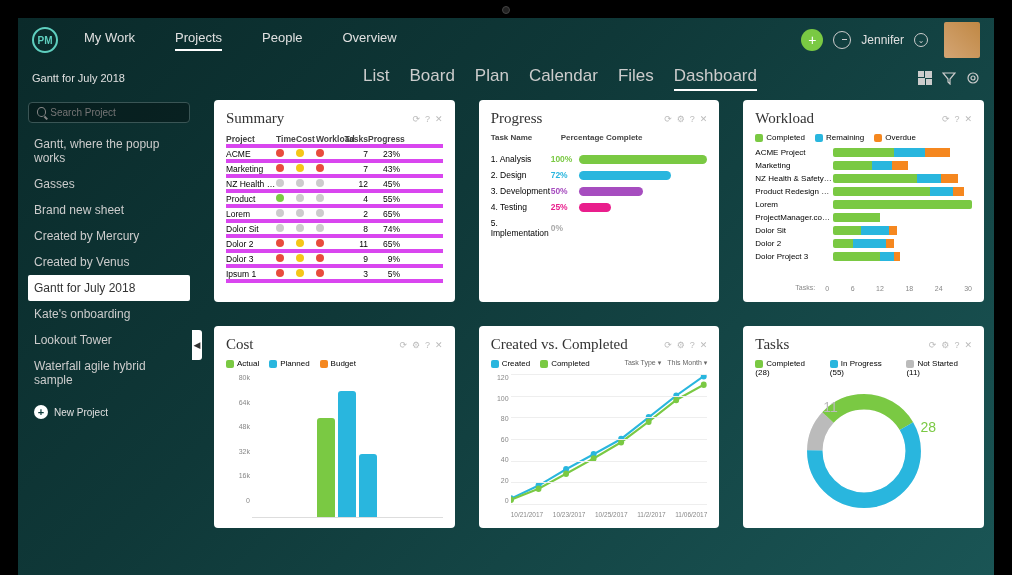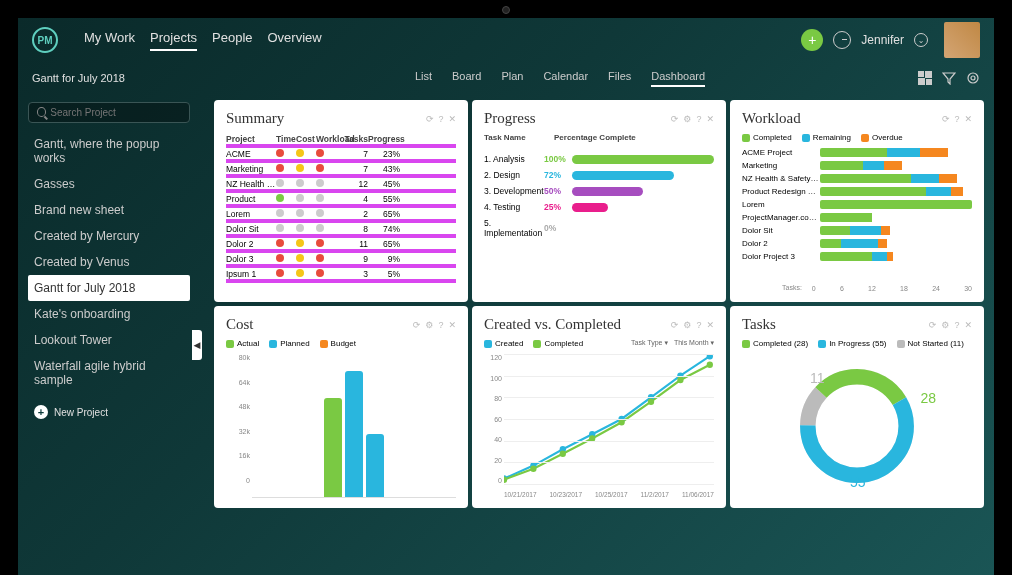--- a/index.html
+++ b/index.html
@@ -2,51 +2,51 @@
 <html><head>
 <meta charset="utf-8">
 <style>
 * { margin: 0; padding: 0; box-sizing: border-box; font-family: -apple-system, BlinkMacSystemFont, "Segoe UI", Arial, sans-serif; }
 body { background: #000; width: 1012px; height: 575px; overflow: hidden; position: relative; }
 .device-frame { position: absolute; top: 0; left: 0; right: 0; bottom: 0; background: #000; border-radius: 12px; padding: 18px 18px 0 18px; }
 .camera { width: 8px; height: 8px; background: #222; border-radius: 50%; position: absolute; top: 6px; left: 50%; transform: translateX(-50%); border: 1px solid #444; }
 .screen { width: 100%; height: 100%; background: linear-gradient(135deg, #0a2a2a 0%, #0f3838 40%, #1a5555 100%); display: flex; flex-direction: column; overflow: hidden; }
 .topbar { display: flex; align-items: center; padding: 8px 14px; height: 44px; }
 .logo { width: 26px; height: 26px; border: 2px solid #5fcfbf; border-radius: 50%; display: flex; align-items: center; justify-content: center; color: #5fcfbf; font-size: 10px; font-weight: bold; margin-right: 26px; }
-.topnav { display: flex; gap: 15px; flex: 1; }
+.topnav { display: flex; gap: 40px; flex: 1; }
 .topnav-item { color: #e0e0e0; font-size: 13px; cursor: pointer; padding-bottom: 4px; }
 .topnav-item.active { border-bottom: 2px solid #fff; }
 .top-right { display: flex; align-items: center; gap: 10px; }
 .add-btn { width: 22px; height: 22px; background: #7ac943; border-radius: 50%; display: flex; align-items: center; justify-content: center; color: #fff; font-size: 14px; cursor: pointer; }
 .clock-icon { width: 18px; height: 18px; border: 1.5px solid #ccc; border-radius: 50%; position: relative; }
 .clock-icon:after { content: ''; position: absolute; width: 5px; height: 1px; background: #ccc; top: 7px; left: 8px; }
 .user-name { color: #e0e0e0; font-size: 12px; }
 .chev { width: 14px; height: 14px; border: 1px solid #ccc; border-radius: 50%; display: flex; align-items: center; justify-content: center; font-size: 8px; color: #ccc; }
 .avatar { width: 36px; height: 36px; background: linear-gradient(45deg, #d4a574, #c08844); border-radius: 2px; margin-left: 6px; }
 .submenu { display: flex; align-items: center; padding: 0 14px; height: 32px; }
 .proj-title { color: #e0e0e0; font-size: 11px; width: 170px; }
 .view-tabs { display: flex; gap: 20px; flex: 1; justify-content: center; }
-.view-tab { color: #ccc; font-size: 11px; cursor: pointer; padding-bottom: 3px; }
+.view-tab { color: #ccc; font-size: 17px; cursor: pointer; padding-bottom: 3px; }
 .view-tab.active { border-bottom: 2px solid #fff; }
 .view-icons { display: flex; gap: 10px; }
 .grid-icon, .filter-icon, .settings-icon { width: 14px; height: 14px; cursor: pointer; }
 .grid-icon { background: conic-gradient(#ccc 0 25%, transparent 25% 50%, #ccc 50% 75%, transparent 75%); }
 .main { display: flex; flex: 1; overflow: hidden; }
 .sidebar { width: 182px; padding: 8px 10px; display: flex; flex-direction: column; gap: 2px; }
 .search-box { display: flex; background: rgba(0,0,0,0.3); border: 1px solid #3a5555; border-radius: 4px; padding: 4px 8px; margin-bottom: 6px; }
 .search-box input { background: transparent; border: none; color: #888; font-size: 10px; width: 100%; outline: none; }
 .mag { width: 10px; height: 10px; border: 1.5px solid #888; border-radius: 50%; position: relative; margin-right: 4px; }
 .mag:after { content: ''; position: absolute; width: 4px; height: 1.5px; background: #888; bottom: -2px; right: -3px; transform: rotate(45deg); }
 .sidebar-item { color: #ccc; font-size: 12px; padding: 6px 6px; cursor: pointer; border-radius: 2px; }
 .sidebar-item.active { background: #fff; color: #333; }
 .new-proj { display: flex; align-items: center; gap: 6px; color: #e0e0e0; font-size: 10px; padding: 6px; margin-top: 4px; cursor: pointer; }
 .plus-circle { width: 14px; height: 14px; background: #fff; border-radius: 50%; display: flex; align-items: center; justify-content: center; color: #0a3838; font-size: 11px; font-weight: bold; }
 .collapse-handle { position: absolute; left: 192px; top: 330px; width: 10px; height: 30px; background: #fff; border-radius: 0 3px 3px 0; display: flex; align-items: center; justify-content: center; font-size: 9px; color: #333; cursor: pointer; }
 .content { flex: 1; padding: 6px 10px 6px 14px; overflow: hidden; }
-.grid { display: grid; grid-template-columns: repeat(3, 1fr); grid-template-rows: 202px 202px; gap: 4px; height: 100%; }
+.grid { display: grid; grid-template-columns: repeat(3, 1fr); grid-template-rows: 202px 202px; gap: 24px; height: 100%; }
 .card { background: #fff; border-radius: 4px; padding: 10px 12px; display: flex; flex-direction: column; overflow: hidden; position: relative; }
 .card-header { display: flex; align-items: center; margin-bottom: 6px; }
 .card-title { font-family: Georgia, serif; font-size: 15px; color: #333; flex: 1; }
 .card-icons { display: flex; gap: 5px; font-size: 9px; color: #bbb; }
 .card-icons span { cursor: pointer; }
 
 .summary-table { font-size: 8.5px; }
 .summary-table .hdr-row, .summary-table .data-row { display: grid; grid-template-columns: 50px 20px 20px 28px 24px 32px; align-items: center; height: 15px; border-bottom: 4px solid #d946ef; }
 .summary-table .hdr-row { font-weight: bold; color: #444; }
 .dot { width: 8px; height: 8px; border-radius: 50%; display: inline-block; }

